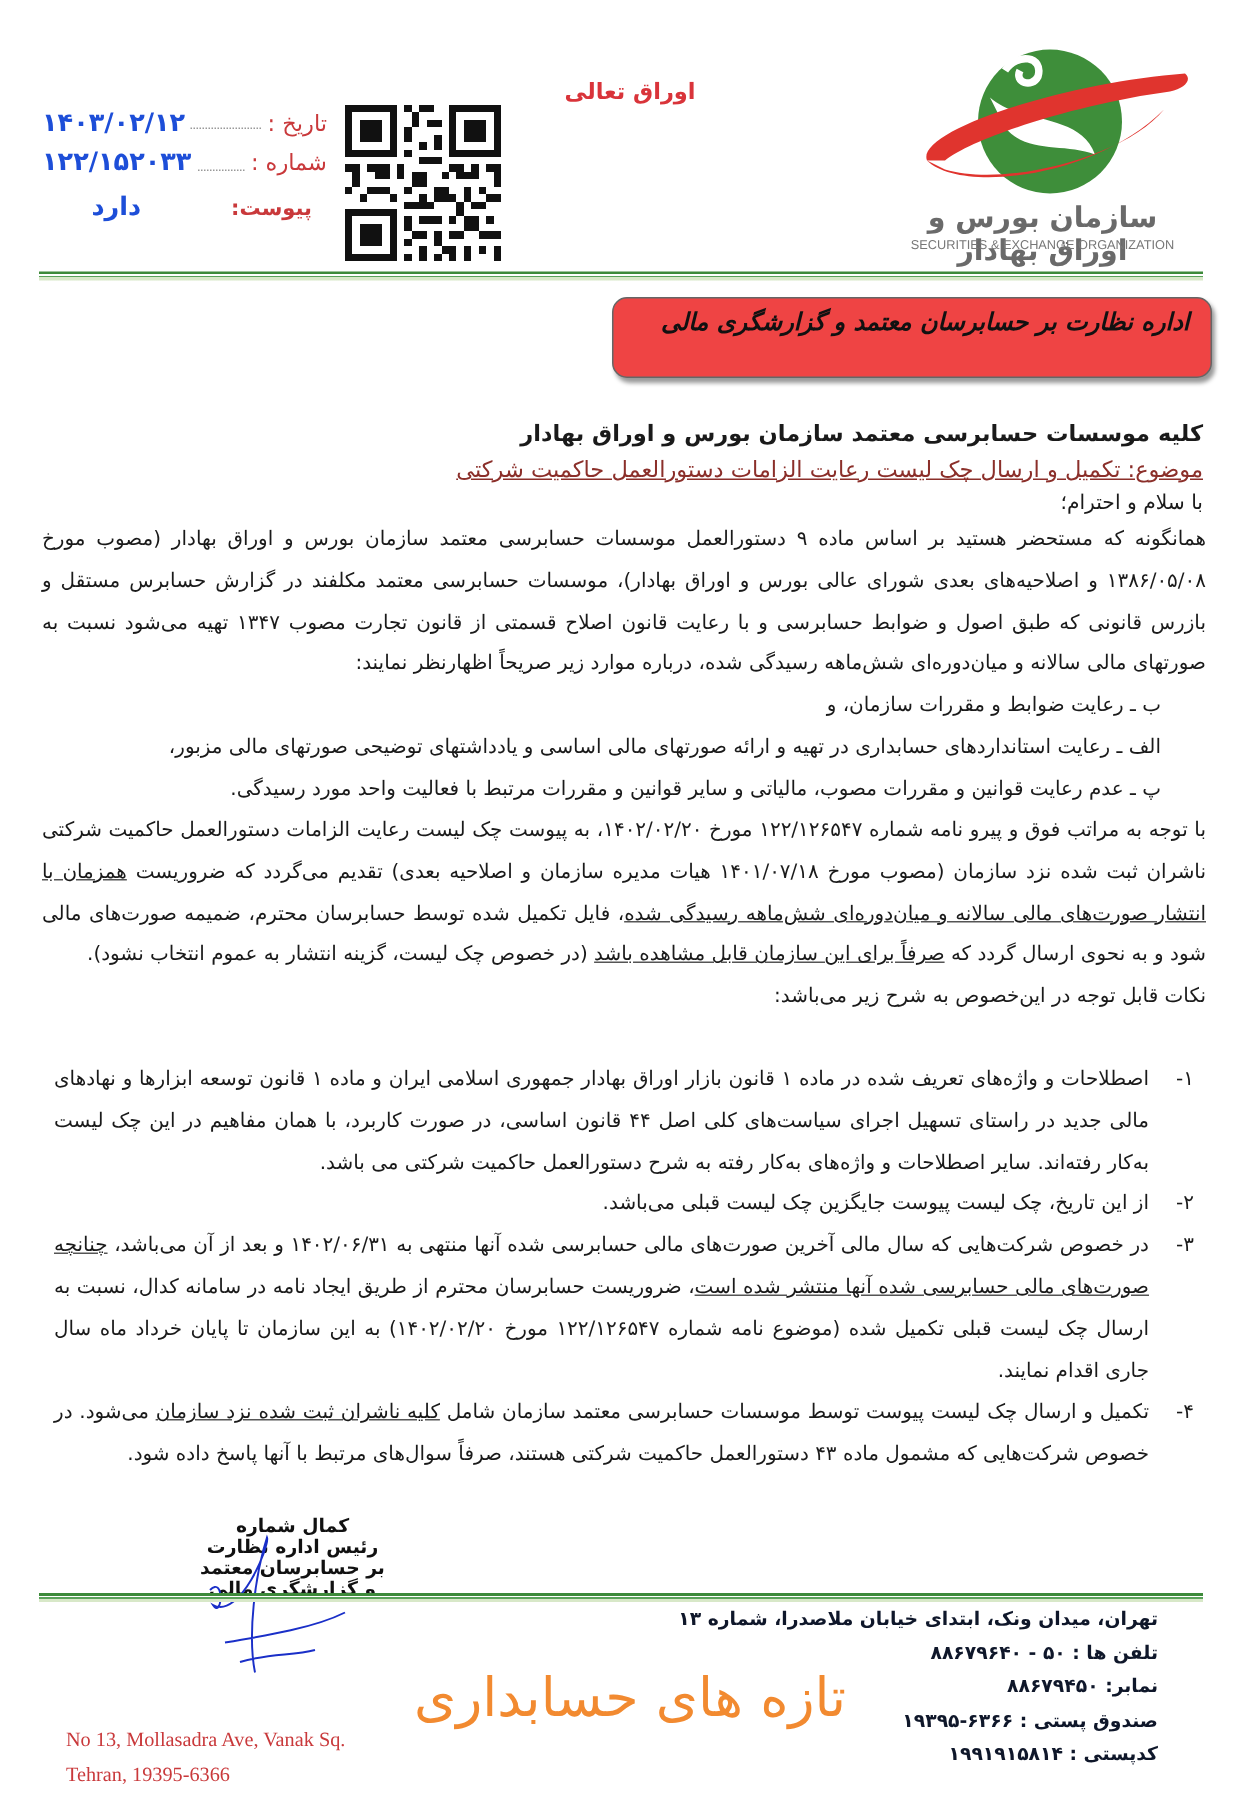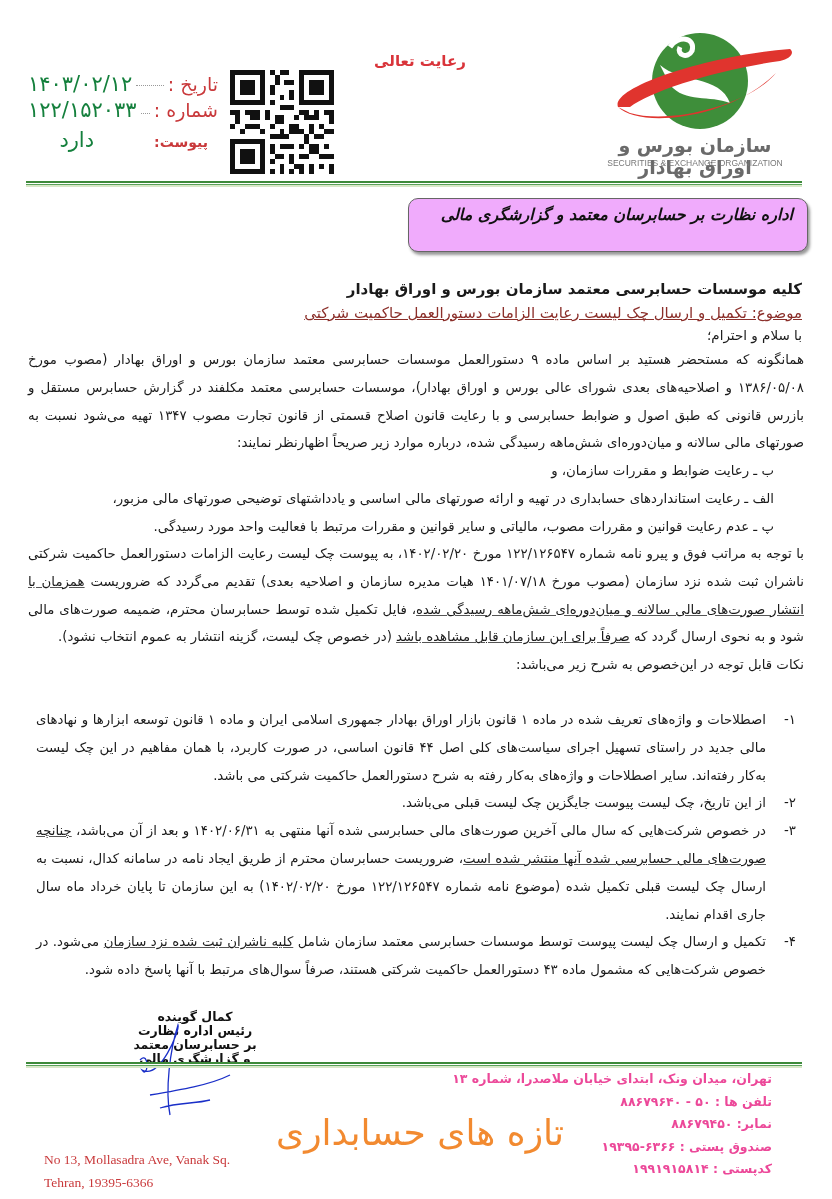--- a/index.html
+++ b/index.html
@@ -4,35 +4,35 @@
   <style>
     html, body { margin: 0; padding: 0; background: #ffffff; }
     body { width: 832px; height: 1199px; position: relative; overflow: hidden;
            font-family: "DejaVu Sans", sans-serif; color: #1a1a1a; }
     .abs { position: absolute; }
 
     
     .bismillah { left: 360px; top: 52px; width: 120px; text-align: center;
                  color: #d9343a; font-weight: bold; font-size: 15px; }
     .meta-row { direction: rtl; display: flex; align-items: baseline; font-size: 15px; }
-    .meta-label { color: #c9393b; font-size: 19px; }
+    .meta-label { color: #c9393b; font-size: 15px; }
     .meta-dots { flex: 1; border-bottom: 1px dotted #999; margin: 0 4px; height: 1px; align-self: center; }
-    .meta-value { font-weight: normal; color: #15803d; font-size: 21px; }
+    .meta-value { font-weight: bold; color: #1d4ed8; font-size: 17px; }
     .qr { left: 230px; top: 70px; width: 104px; height: 104px; background: #fff; }
 
     .logo { left: 600px; top: 25px; width: 200px; height: 145px; }
     .logo-fa { left: 590px; top: 134px; width: 210px; text-align: center; color: #6a6a6a;
                font-weight: bold; font-size: 19px; letter-spacing: 1px; direction: rtl; }
     .logo-en { left: 590px; top: 158px; width: 210px; text-align: center; color: #777;
                font-size: 8.5px; font-family: "Liberation Sans", sans-serif; }
 
     .rule { left: 26px; width: 776px; height: 6px;
             background: linear-gradient(#3d8a3a 0 2px, #fff 2px 3px, #5aa25a 3px 4px, #d8e8c8 4px 6px); }
 
-    .dept-box { left: 408px; top: 198px; width: 398px; height: 52px; background: #f0abfc;
+    .dept-box { left: 408px; top: 198px; width: 398px; height: 52px; background: #ef4444;
                 border: 1.5px solid #666; border-radius: 10px; box-shadow: 2px 3px 3px #999;
                 direction: rtl; }
     .dept-box span { display: block; padding: 6px 14px 0 0; font-weight: bold; font-style: italic;
                      font-size: 16px; color: #111; }
 
     .addressee { right: 30px; top: 280px; direction: rtl; font-weight: bold; font-size: 15px; }
     .subject { right: 30px; top: 304px; direction: rtl; font-weight: normal; font-size: 15px; color: #8b2f2a;
                text-decoration: underline; }
     .greeting { right: 30px; top: 327px; direction: rtl; font-size: 13.5px; }
 
@@ -46,29 +46,29 @@
     .ol-item { display: flex; }
     .ol-num { width: 30px; flex: none; padding-right: 8px; }
     .ol-text { flex: 1; text-align: justify; padding-left: 8px; }
 
     .signature { left: 120px; top: 1010px; width: 150px; text-align: center; direction: rtl;
                  font-weight: bold; font-size: 12.5px; line-height: 14px; color: #111; }
     .sign-scribble { left: 120px; top: 1020px; width: 120px; height: 100px; }
 
     .foot-en { left: 44px; top: 1116px; font-family: "Liberation Serif", serif; color: #c9393b;
                font-size: 13.5px; line-height: 23px; margin-top: 32px; }
-    .foot-fa { right: 60px; top: 1068px; direction: rtl; color: #ec4899; font-weight: bold;
+    .foot-fa { right: 60px; top: 1068px; direction: rtl; color: #0f172a; font-weight: bold;
                font-size: 12.5px; line-height: 22.5px; text-align: right; }
     .watermark { left: 240px; top: 1112px; width: 360px; text-align: center; color: #f28a30;
                  font-size: 36px; direction: rtl; }
   </style>
 </head>
 <body>
 
-<div class="abs bismillah">رعایت تعالی</div>
+<div class="abs bismillah">اوراق تعالی</div>
 
 <div class="abs" style="left:28px; top:72px; width:190px;">
   <div class="meta-row" style="height:26px;">
     <span class="meta-label">تاریخ :</span>
     <span class="meta-dots"></span>
     <span class="meta-value">۱۴۰۳/۰۲/۱۲</span>
   </div>
   <div class="meta-row" style="height:30px;">
     <span class="meta-label">شماره :</span>
     <span class="meta-dots"></span>
@@ -141,21 +141,21 @@
     <span class="ol-num">۳-</span>
     <span class="ol-text"><span>در خصوص شرکت‌هایی که سال مالی آخرین صورت‌های مالی حسابرسی شده آنها منتهی به ۱۴۰۲/۰۶/۳۱ و بعد از آن می‌باشد، </span><span class="u">چنانچه صورت‌های مالی حسابرسی شده آنها منتشر شده است</span><span>، ضروریست حسابرسان محترم از طریق ایجاد نامه در سامانه کدال، نسبت به ارسال چک لیست قبلی تکمیل شده (موضوع نامه شماره ۱۲۲/۱۲۶۵۴۷ مورخ ۱۴۰۲/۰۲/۲۰) به این سازمان تا پایان خرداد ماه سال جاری اقدام نمایند.</span></span>
   </div>
   <div class="ol-item">
     <span class="ol-num">۴-</span>
     <span class="ol-text"><span>تکمیل و ارسال چک لیست پیوست توسط موسسات حسابرسی معتمد سازمان شامل </span><span class="u">کلیه ناشران ثبت شده نزد سازمان</span><span> می‌شود. در خصوص شرکت‌هایی که مشمول ماده ۴۳ دستورالعمل حاکمیت شرکتی هستند، صرفاً سوال‌های مرتبط با آنها پاسخ داده شود.</span></span>
   </div>
 </div>
 
 <div class="abs signature">
-  <div>کمال گوینده</div>
+  <div>کمال شماره</div>
   <div>رئیس اداره نظارت</div>
   <div>بر حسابرسان معتمد</div>
   <div>و گزارشگری مالی</div>
 </div>
 <div class="abs sign-scribble">
   <svg width="120" height="100" viewBox="0 0 120 100">
     <path d="M20 40 C 30 30, 28 60, 22 50 C 40 60, 60 10, 58 5 C 50 30, 45 70, 50 95 M 30 75 C 60 70, 90 65, 110 55 M 40 88 C 60 82, 75 84, 90 80" fill="none" stroke="#1a2fc8" stroke-width="1.3"></path>
   </svg>
 </div>
 

